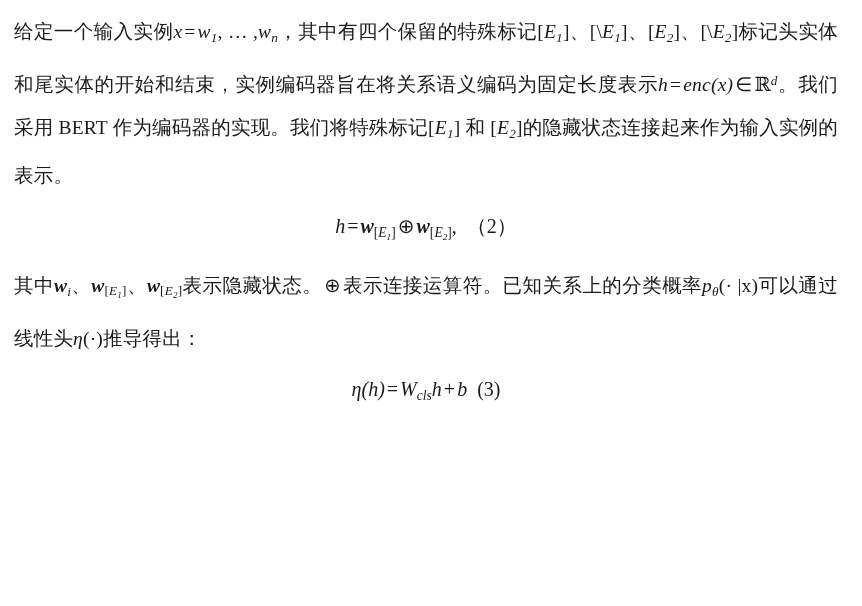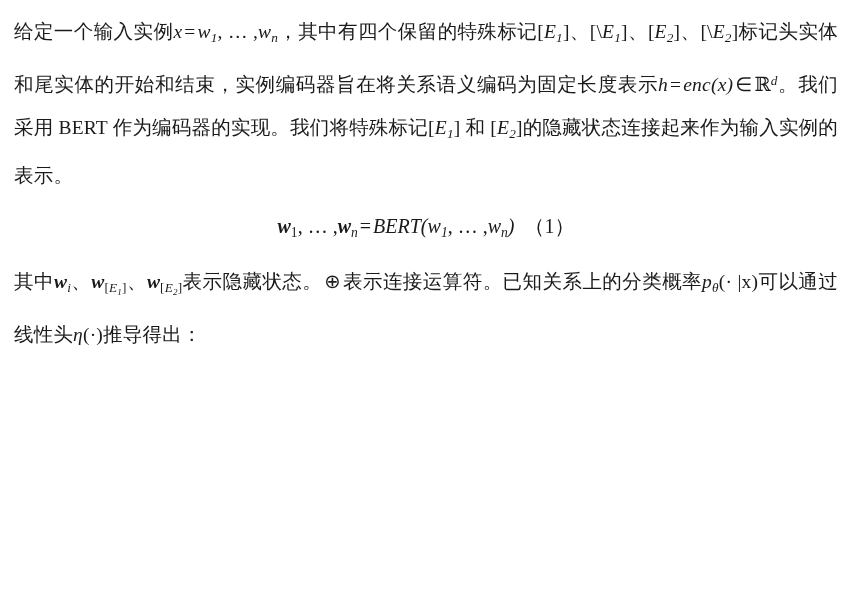--- a/index.html
+++ b/index.html
@@ -89,26 +89,29 @@
 </head>
 <body>
 
 <div class="page">
 
   <p class="para p1">
     <span>给定一个输入实例</span><span class="nowrap"><span class="mi">x</span><span class="op">=</span><span class="mi">w</span><sub>1</sub><span class="mn">, … ,</span><span class="mi">w</span><sub>n</sub></span><span>，其中有四个保留的特殊标记</span><span class="nowrap"><span class="mn">[</span><span class="mi">E</span><sub>1</sub><span class="mn">]</span></span><span>、</span><span class="nowrap"><span class="mn">[\</span><span class="mi">E</span><sub>1</sub><span class="mn">]</span></span><span>、</span><span class="nowrap"><span class="mn">[</span><span class="mi">E</span><sub>2</sub><span class="mn">]</span></span><span>、</span><span class="nowrap"><span class="mn">[\</span><span class="mi">E</span><sub>2</sub><span class="mn">]</span></span><span>标记头实体和尾实体的开始和结束，实例编码器旨在将关系语义编码为固定长度表示</span><span class="nowrap"><span class="mi">h</span><span class="op">=</span><span class="mi">enc</span><span class="mi">(</span><span class="mi">x</span><span class="mi">)</span><span class="op">∈</span><span class="bb">ℝ</span><sup>d</sup></span><span>。我们采用 BERT 作为编码器的实现。我们将特殊标记</span><span class="nowrap"><span class="mn">[</span><span class="mi">E</span><sub>1</sub><span class="mn">]</span></span><span> 和 </span><span class="nowrap"><span class="mn">[</span><span class="mi">E</span><sub>2</sub><span class="mn">]</span></span><span>的隐藏状态连接起来作为输入实例的表示。</span>
   </p>
 
   <div class="eq-block">
-    <div class="eq-line eq1">
-      <span class="mib">w</span><sub class="up">1</sub><span class="mn">, … ,</span><span class="mib">w</span><sub>n</sub><span class="op">=</span><span class="mi">BERT</span><span class="mi">(</span><span class="mi">w</span><sub>1</sub><span class="mn">, … ,</span><span class="mi">w</span><sub>n</sub><span class="mi">)</span><span class="eqnum">（1）</span>
+    <div class="eq-line eq2">
+      <span class="mi">h</span><span class="op">=</span><span class="mib">w</span><sub class="up">[<span class="mi">E</span><sub>1</sub>]</sub><span class="op">⊕</span><span class="mib">w</span><sub class="up">[<span class="mi">E</span><sub>2</sub>]</sub><span class="mn">,</span><span class="eqnum">（2）</span>
     </div>
   </div>
 
   <p class="para p2">
     <span>其中</span><span class="nowrap"><span class="mib">w</span><sub>i</sub></span><span>、</span><span class="nowrap"><span class="mib">w</span><sub class="up">[<span class="mi">E</span><sub>1</sub>]</sub></span><span>、</span><span class="nowrap"><span class="mib">w</span><sub class="up">[<span class="mi">E</span><sub>2</sub>]</sub></span><span>表示隐藏状态。</span><span class="op">⊕</span><span>表示连接运算符。已知关系上的分类概率</span><span class="nowrap"><span class="mi">p</span><sub>θ</sub><span class="mn">(· |x)</span></span><span>可以通过线性头</span><span class="nowrap"><span class="mi">η</span><span class="mn">(·)</span></span><span>推导得出：</span>
   </p>
 
   <div class="eq-block">
+    <div class="eq-line eq3">
+      <span class="mi">η</span><span class="mi">(</span><span class="mi">h</span><span class="mi">)</span><span class="op">=</span><span class="mi">W</span><sub>cls</sub><span class="mi">h</span><span class="op">+</span><span class="mi">b</span><span class="eqnum">(3)</span>
+    </div>
   </div>
 
 
 </div>
 
 </body></html>

